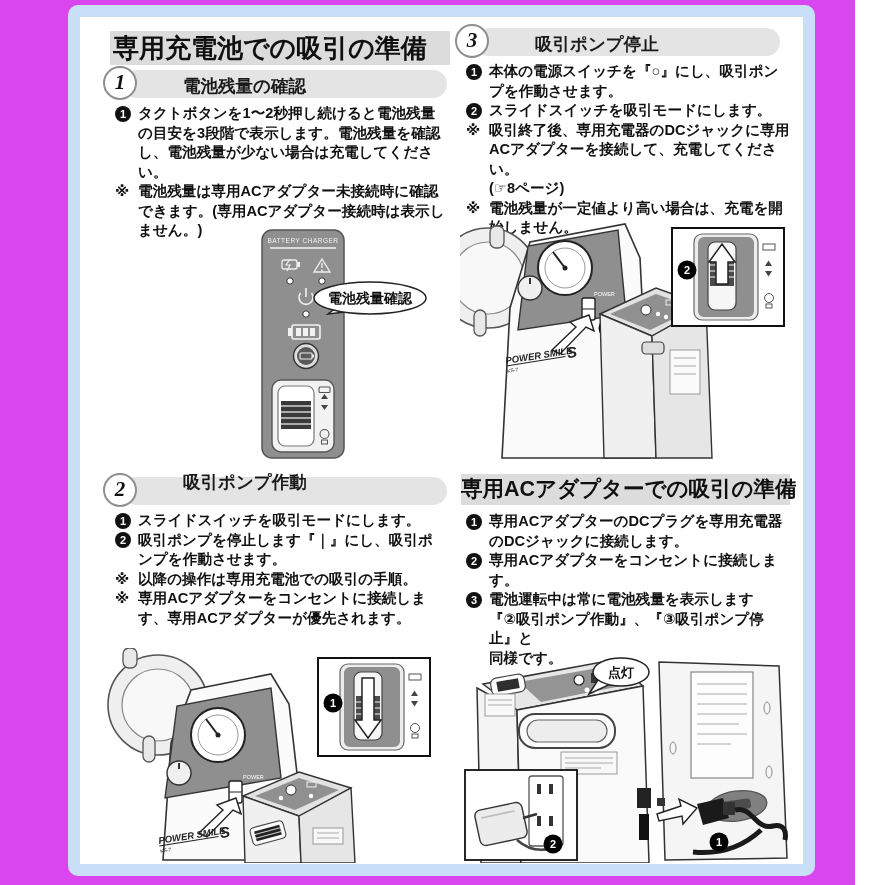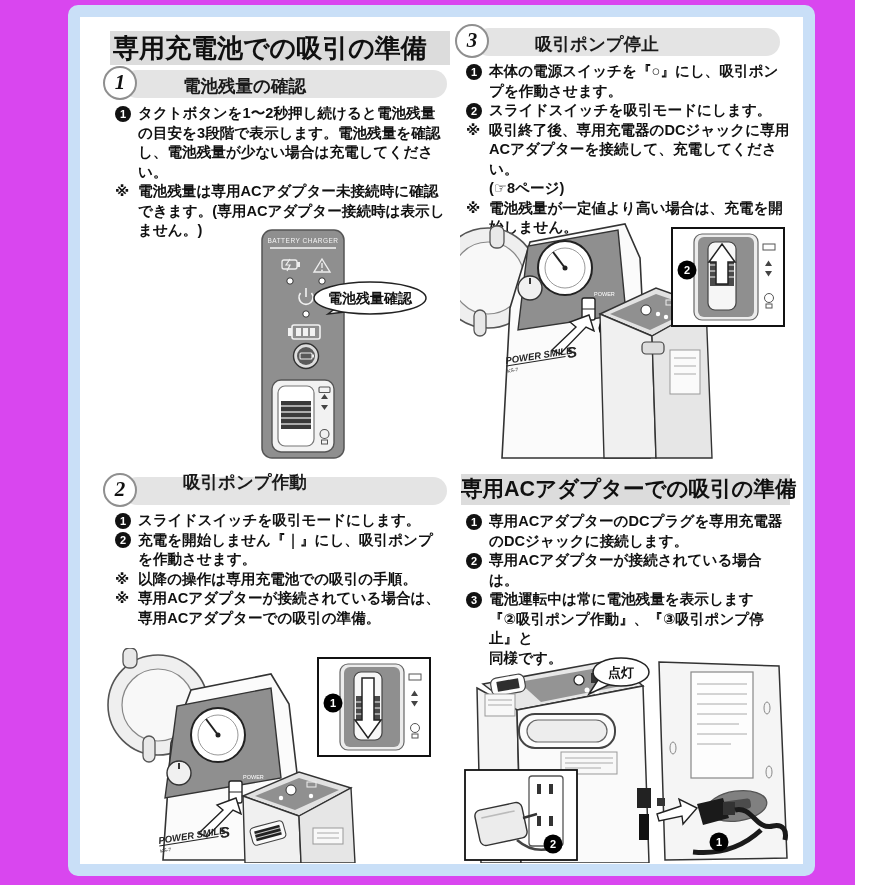--- a/index.html
+++ b/index.html
@@ -217,29 +217,29 @@
   <div class="pill-num" style="left:103px;top:473px;">2</div>
   <div class="pill-title" style="left:151px;top:470px;text-align:right;">吸引ポンプ作動</div>
 
   <div class="list" style="left:115px;top:511px;width:332px;">
     <div class="item">
       <span class="mk-num">1</span>
       <span class="tx">スライドスイッチを吸引モードにします。</span>
     </div>
     <div class="item">
       <span class="mk-num">2</span>
-      <span class="tx">充電を開始しません『｜』にし、吸引ポンプを作動させます。</span>
+      <span class="tx">吸引ポンプを停止します『｜』にし、吸引ポンプを作動させます。</span>
     </div>
     <div class="item">
       <span class="mk-note">※</span>
       <span class="tx">以降の操作は専用充電池での吸引の手順。</span>
     </div>
     <div class="item">
       <span class="mk-note">※</span>
-      <span class="tx">専用ACアダプターが接続されている場合は、専用ACアダプターでの吸引の準備。</span>
+      <span class="tx">専用ACアダプターをコンセントに接続します、専用ACアダプターが優先されます。</span>
     </div>
   </div>
 
   <svg class="abs" style="left:103px;top:648px;" width="337" height="215" viewBox="0 0 337 215">
     <circle cx="55" cy="57" r="50" fill="#efefef" stroke="#555" stroke-width="1.6"></circle>
     <circle cx="55" cy="57" r="36" fill="#f8f8f8" stroke="#888" stroke-width="1.2"></circle>
     <rect x="20" y="0" width="14" height="20" rx="6" fill="#e8e8e8" stroke="#555" stroke-width="1.3"></rect>
     <rect x="40" y="88" width="12" height="26" rx="6" fill="#e8e8e8" stroke="#555" stroke-width="1.3"></rect>
     <polygon points="60,212 68,95 88,42 168,26 186,56 204,212" fill="#fbfbfb" stroke="#333" stroke-width="1.6"></polygon>
     <polygon points="62,150 74,58 168,40 178,130" fill="#8f8f8f" stroke="#333" stroke-width="1.4"></polygon>
@@ -316,21 +316,21 @@
 
   <div class="hd" style="left:461px;top:474px;width:329px;height:31px;font-size:21.5px;line-height:31px;">専用ACアダプターでの吸引の準備</div>
 
   <div class="list" style="left:466px;top:512px;width:324px;">
     <div class="item">
       <span class="mk-num">1</span>
       <span class="tx">専用ACアダプターのDCプラグを専用充電器のDCジャックに接続します。</span>
     </div>
     <div class="item">
       <span class="mk-num">2</span>
-      <span class="tx">専用ACアダプターが接続されている場合は。</span>
+      <span class="tx">専用ACアダプターをコンセントに接続します。</span>
     </div>
     <div class="item">
       <span class="mk-num">3</span>
       <span class="tx">電池運転中は常に電池残量を表示します
 『②吸引ポンプ作動』、『③吸引ポンプ停止』と
 同様です。</span>
     </div>
   </div>
 
   <svg class="abs" style="left:461px;top:648px;" width="329" height="215" viewBox="0 0 329 215">

